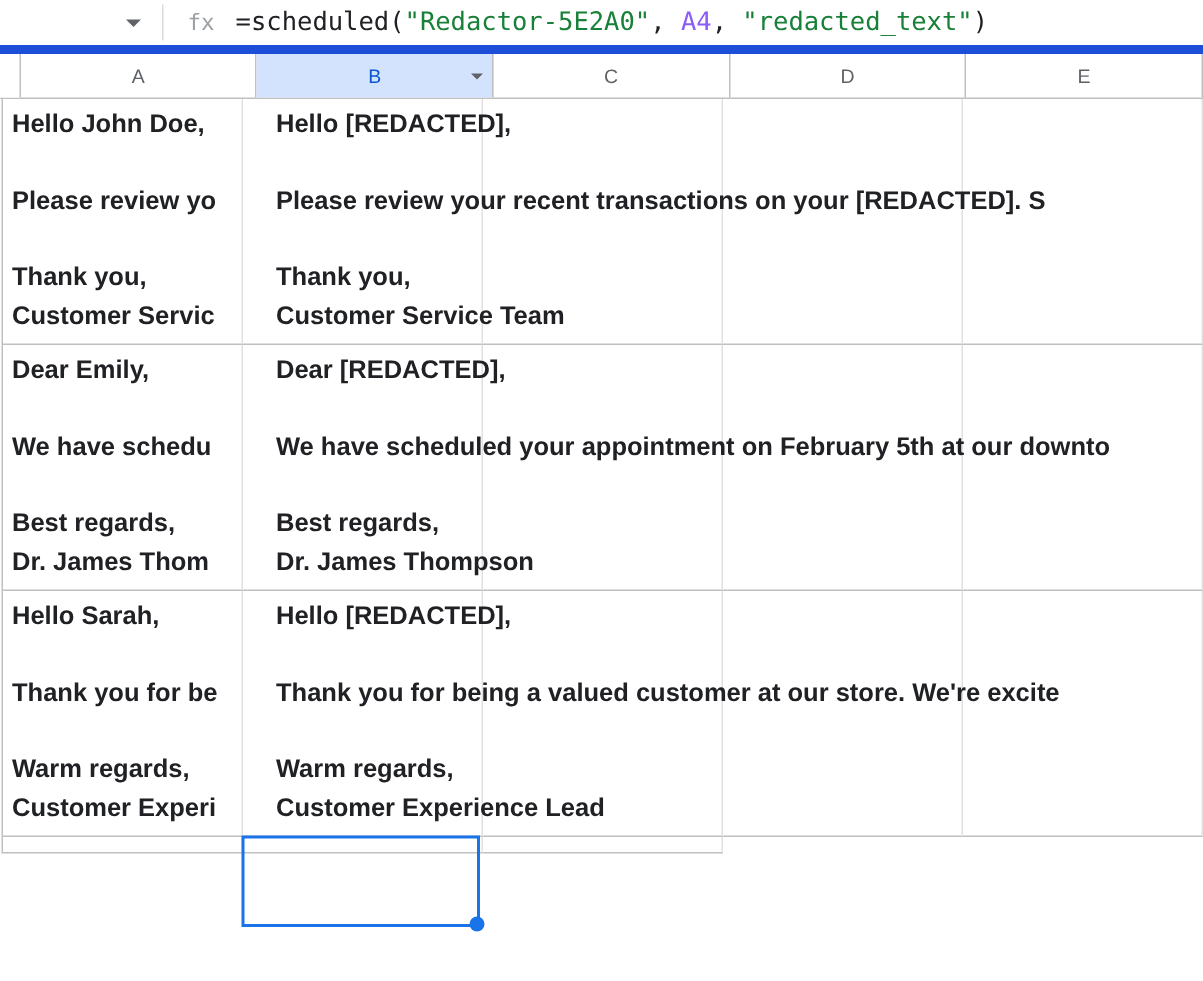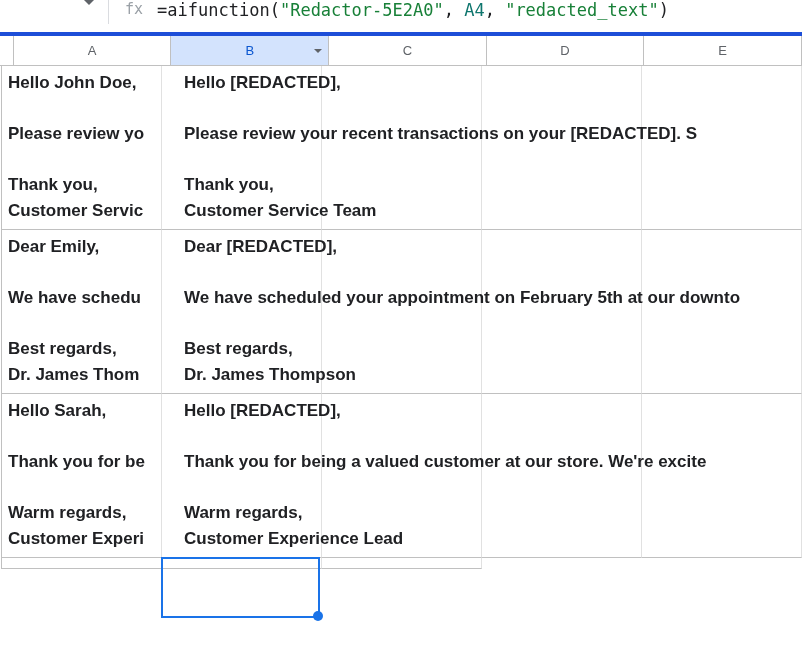--- a/index.html
+++ b/index.html
@@ -10,23 +10,23 @@
     background: #fff;
     width: 802px;
     height: 654px;
     overflow: hidden;
     color: #202124;
   }
 
   
   .formula-bar {
     display: flex;
-    align-items: flex-start;
+    align-items: center;
     height: 36px;
-    border-bottom: 4px solid #1d4ed8;
+    border-bottom: 6px solid #1d4ed8;
     padding: 0 6px;
     gap: 6px;
   }
   .name-box-wrap {
     display: flex;
     align-items: center;
     width: 96px;
     justify-content: flex-end;
     padding-right: 8px;
   }
@@ -44,21 +44,21 @@
   .formula-input {
     flex: 1;
     font-family: ui-monospace, 'SF Mono', 'Consolas', monospace;
     font-size: 17px;
     white-space: nowrap;
     overflow: hidden;
   }
   .tok-eq   { color: #202124; }
   .tok-fn   { color: #202124; font-family: ui-monospace, 'SF Mono', 'Consolas', monospace; }
   .tok-str  { color: #188038; }
-  .tok-ref  { color: #0f766e; }
+  .tok-ref  { color: #8b5cf6; }
   .tok-p    { color: #202124; }
 
   
   .col-headers {
     display: flex;
     height: 30px;
     border-bottom: 1px solid #c0c0c0;
     background: #fff;
     user-select: none;
   }
@@ -173,21 +173,21 @@
 </head>
 <body>
 
 <div class="formula-bar">
   <div class="name-box-wrap">
     <span class="tri"></span>
   </div>
   <div class="v-divider"></div>
   <span class="fx">fx</span>
   <div class="formula-input">
-    <span class="tok-eq">=</span><span class="tok-fn">aifunction</span><span class="tok-p">(</span><span class="tok-str">"Redactor-5E2A0"</span><span class="tok-p">, </span><span class="tok-ref">A4</span><span class="tok-p">, </span><span class="tok-str">"redacted_text"</span><span class="tok-p">)</span>
+    <span class="tok-eq">=</span><span class="tok-fn">scheduled</span><span class="tok-p">(</span><span class="tok-str">"Redactor-5E2A0"</span><span class="tok-p">, </span><span class="tok-ref">A4</span><span class="tok-p">, </span><span class="tok-str">"redacted_text"</span><span class="tok-p">)</span>
   </div>
 </div>
 
 <div class="col-headers">
   <div class="row-gutter-header"></div>
   <div class="col-header col-a">
       <span>A</span>
     </div>
   <div class="col-header col-b selected">
     <span>B</span>

